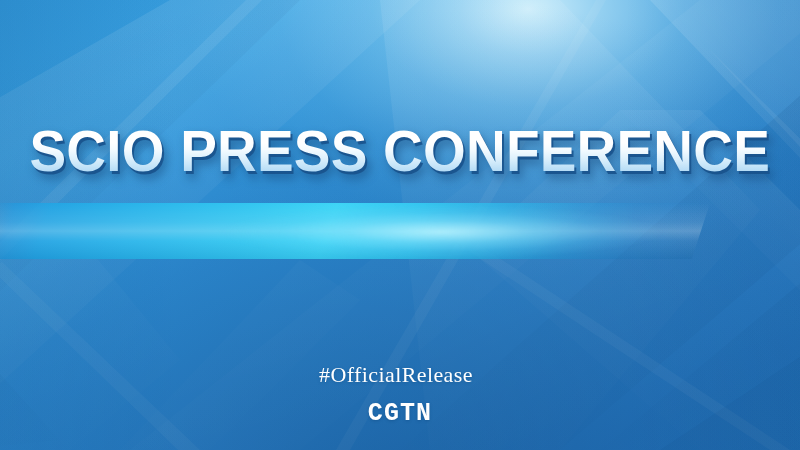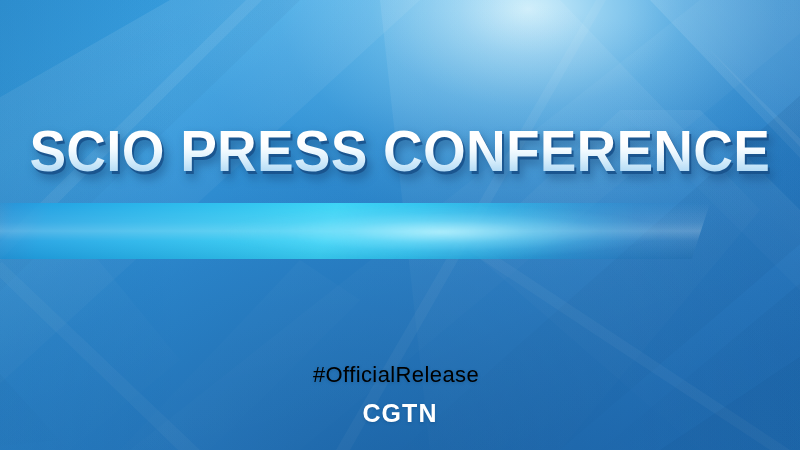--- a/index.html
+++ b/index.html
@@ -178,34 +178,34 @@
       0 1px 1px rgba(16,78,134,0.40);
   }
 
   
   #hashtag {
     position: absolute;
     left: 0;
     top: 362px;
     width: 792px;
     text-align: center;
-    font-family: Liberation Sans, sans-serif;
+    font-family: Liberation Serif, serif;
     font-size: 22px;
     font-weight: normal;
     letter-spacing: 0.4px;
-    color: #000000;
+    color: #ffffff;
     text-shadow: 0 1px 3px rgba(16,72,126,0.40);
   }
   #brand {
     position: absolute;
     left: 0;
     top: 399px;
     width: 800px;
     text-align: center;
-    font-family: Liberation Sans, sans-serif;
+    font-family: Liberation Mono, monospace;
     font-size: 25px;
     font-weight: bold;
     letter-spacing: 1.1px;
     color: #ffffff;
     text-shadow: 0 1px 3px rgba(16,72,126,0.45);
   }
 </style>
 </head>
 <body>
 

